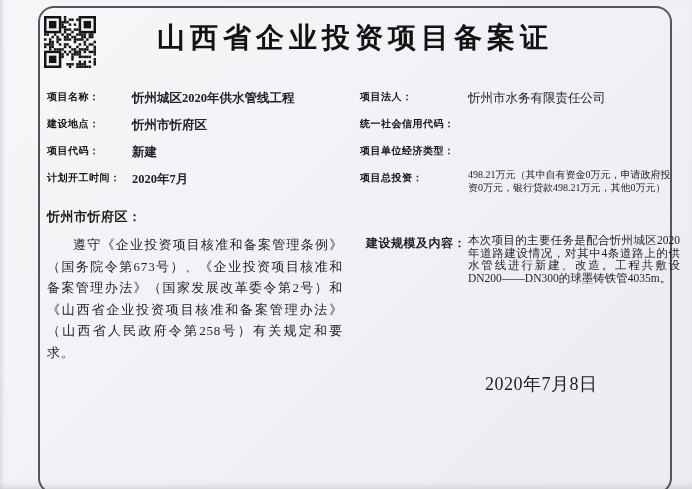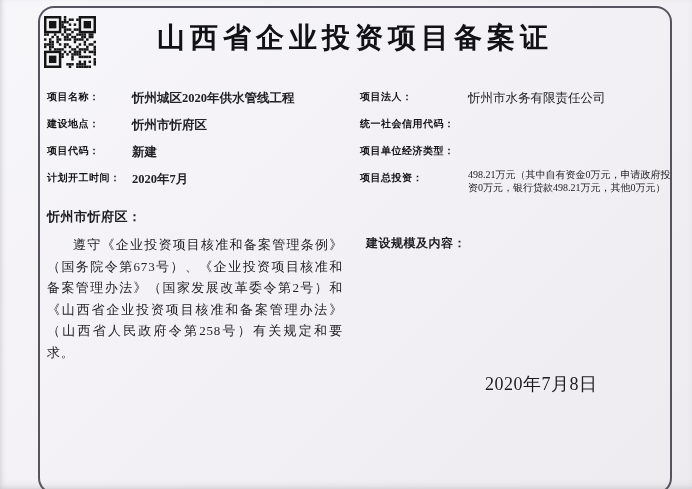--- a/index.html
+++ b/index.html
@@ -237,17 +237,18 @@
 
     <span class="lbl lblR y2">项目单位经济类型：</span>
 
     <span class="lbl lblR y3">项目总投资：</span>
     <span class="val valR small">498.21万元（其中自有资金0万元，申请政府投资0万元，银行贷款498.21万元，其他0万元）</span>
 
     <div class="commit-lbl">忻州市忻府区：</div>
     <div class="commit-text">遵守《企业投资项目核准和备案管理条例》（国务院令第673号）、《企业投资项目核准和备案管理办法》（国家发展改革委令第2号）和《山西省企业投资项目核准和备案管理办法》（山西省人民政府令第258号）有关规定和要求。</div>
 
     <div class="scale-lbl">建设规模及内容：</div>
+    <div class="scale-text">本次项目的主要任务是配合忻州城区2020年道路建设情况，对其中4条道路上的供水管线进行新建、改造。工程共敷设DN200——DN300的球墨铸铁管4035m。</div>
 
     <div class="issue-date">2020年7月8日</div>
 
   </div>
 </div>
 
 </body></html>

